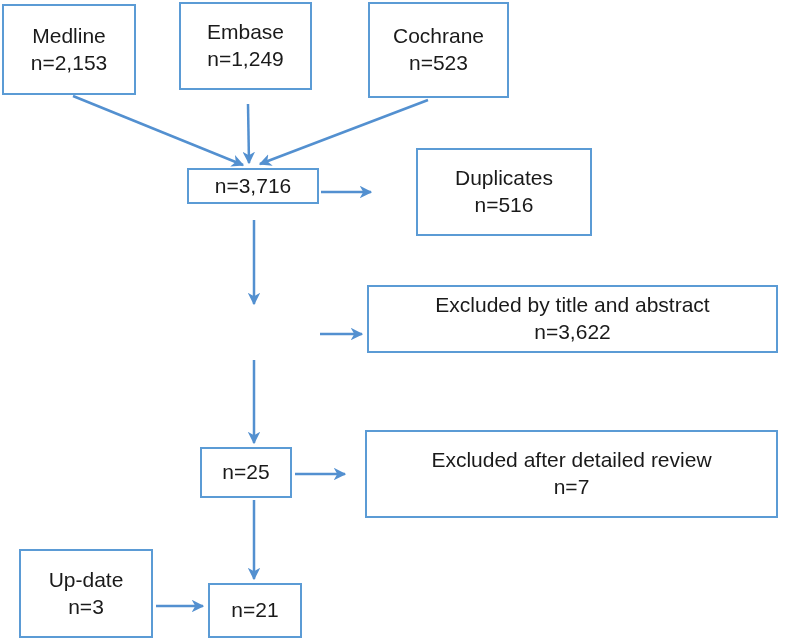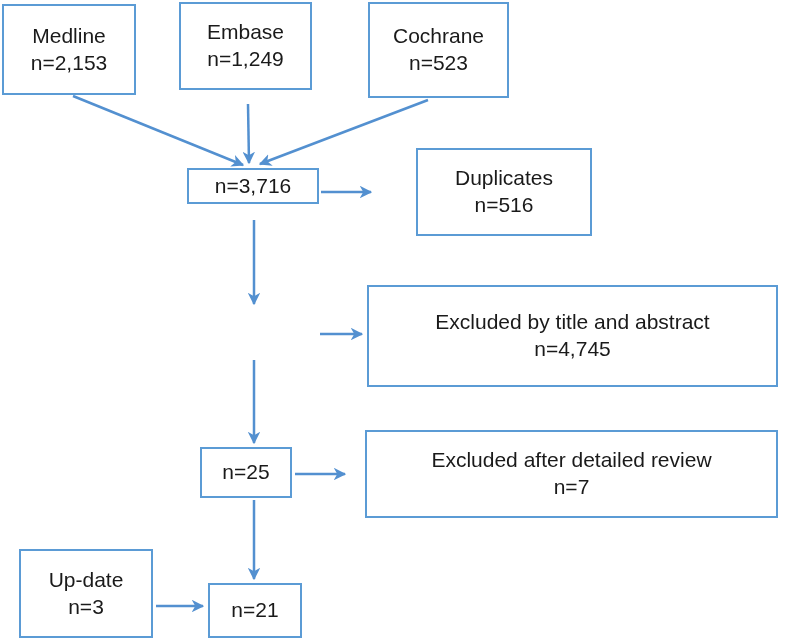--- a/index.html
+++ b/index.html
@@ -86,23 +86,23 @@
         <div class="label-line">Cochrane</div>
         <div class="label-line">n=523</div>
       </div>
       <div class="node" style="left: 187px; top: 168px; width: 132px; height: 36px;">
         <div class="label-line">n=3,716</div>
       </div>
       <div class="node" style="left: 376px; top: 148px; width: 176px; height: 88px; margin-left: 40px;">
         <div class="label-line">Duplicates</div>
         <div class="label-line">n=516</div>
       </div>
-      <div class="node" style="left: 367px; top: 285px; width: 411px; height: 102px;">
+      <div class="node" style="left: 367px; top: 285px; width: 411px; height: 68px;">
         <div class="label-line">Excluded by title and abstract</div>
-        <div class="label-line">n=4,745</div>
+        <div class="label-line">n=3,622</div>
       </div>
       <div class="node" style="left: 200px; top: 447px; width: 92px; height: 51px;">
         <div class="label-line">n=25</div>
       </div>
       <div class="node" style="left: 365px; top: 430px; width: 413px; height: 88px;">
         <div class="label-line">Excluded after detailed review</div>
         <div class="label-line">n=7</div>
       </div>
       <div class="node" style="left: 19px; top: 549px; width: 134px; height: 89px;">
         <div class="label-line">Up-date</div>

